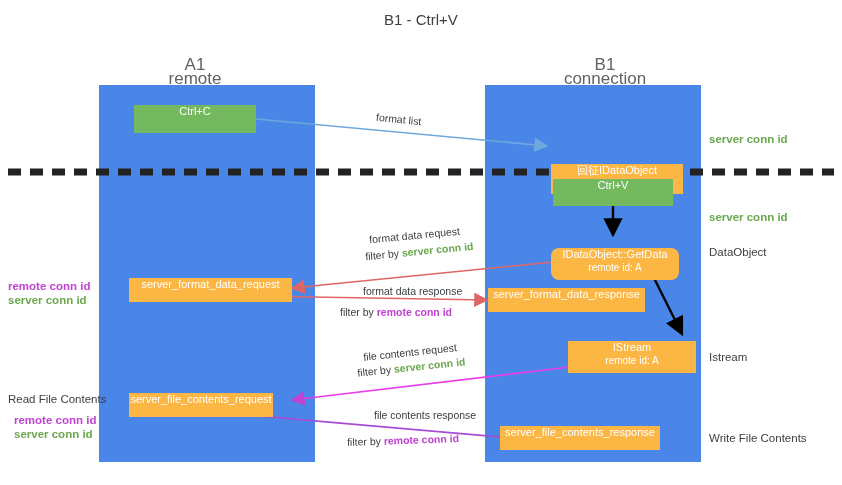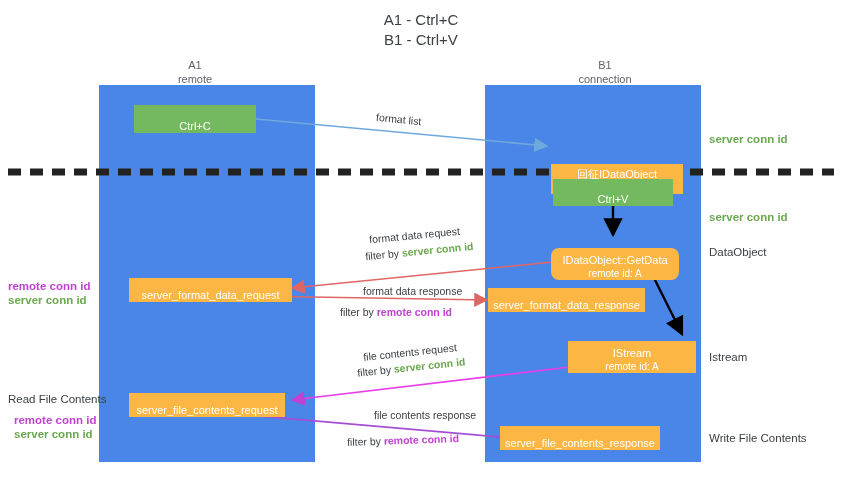--- a/index.html
+++ b/index.html
@@ -2,46 +2,45 @@
 <html><head>
 <meta charset="utf-8">
 <style>
   html,body{margin:0;padding:0;background:#ffffff;}
   body{width:842px;height:485px;position:relative;overflow:hidden;
        font-family:"Liberation Sans","DejaVu Sans",sans-serif;color:#3c4043;}
   .abs{position:absolute;}
   
   #title{left:0;top:10px;width:842px;text-align:center;font-size:15px;line-height:20px;color:#3c4043;}
   
-  .lane-head{text-align:center;font-size:11px;line-height:14px;color:#5f6368;}
+  .lane-head{text-align:center;font-size:17px;line-height:14px;color:#5f6368;}
   
   .lane{background:#4a86e8;}
   
-  .box{display:flex;flex-direction:column;align-items:center;justify-content:flex-end;
+  .box{display:flex;flex-direction:column;align-items:center;justify-content:flex-start;
        text-align:center;color:#ffffff;font-size:11px;line-height:13px;box-sizing:border-box;}
   .box.green{background:#6aa84f;background:#72b45a;}
   .box.green{background:#74b95f;}
   .box.orange{background:#fbb644;}
   .box .l2{font-size:10px;}
   
   .note{font-size:11.5px;line-height:14px;color:#3c4043;}
   .note.green{color:#6aa84f;font-weight:bold;}
   .note.magenta{color:#c042d0;font-weight:bold;}
   .g{color:#6aa84f;font-weight:bold;}
   .m{color:#c042d0;font-weight:bold;}
   
   .elabel{font-size:10.5px;line-height:14px;color:#3c4043;white-space:nowrap;}
   svg.ov{position:absolute;left:0;top:0;width:842px;height:485px;overflow:visible;}
   .dash{stroke:#222;stroke-width:7;stroke-dasharray:13 9;}
 </style>
 </head>
 <body>
 
 <div class="abs" id="title">
-  <div>A1 - Ctrl+C</div>
   <div>B1 - Ctrl+V</div>
 </div>
 
 <div class="abs lane-head" style="left:120px;top:58px;width:150px;">
   <div>A1</div>
   <div>remote</div>
 </div>
 <div class="abs lane-head" style="left:530px;top:58px;width:150px;">
   <div>B1</div>
   <div>connection</div>
@@ -107,21 +106,21 @@
 
 <div class="abs box orange" style="left:488px;top:288px;width:157px;height:24px;">
   <div>server_format_data_response</div>
 </div>
 
 <div class="abs box orange" style="left:568px;top:341px;width:128px;height:32px;">
   <div>IStream</div>
   <div class="l2">remote id: A</div>
 </div>
 
-<div class="abs box orange" style="left:129px;top:393px;width:156px;height:24px;">
+<div class="abs box orange" style="left:129px;top:393px;width:144px;height:24px;">
   <div>server_file_contents_request</div>
 </div>
 
 <div class="abs box orange" style="left:500px;top:426px;width:160px;height:24px;">
   <div>server_file_contents_response</div>
 </div>
 
 <div class="abs elabel" style="left:376px;top:112px;transform:rotate(5.5deg);">format list</div>
 
 <div class="abs elabel" style="left:369px;top:228px;transform:rotate(-5.5deg);">format data request</div>

